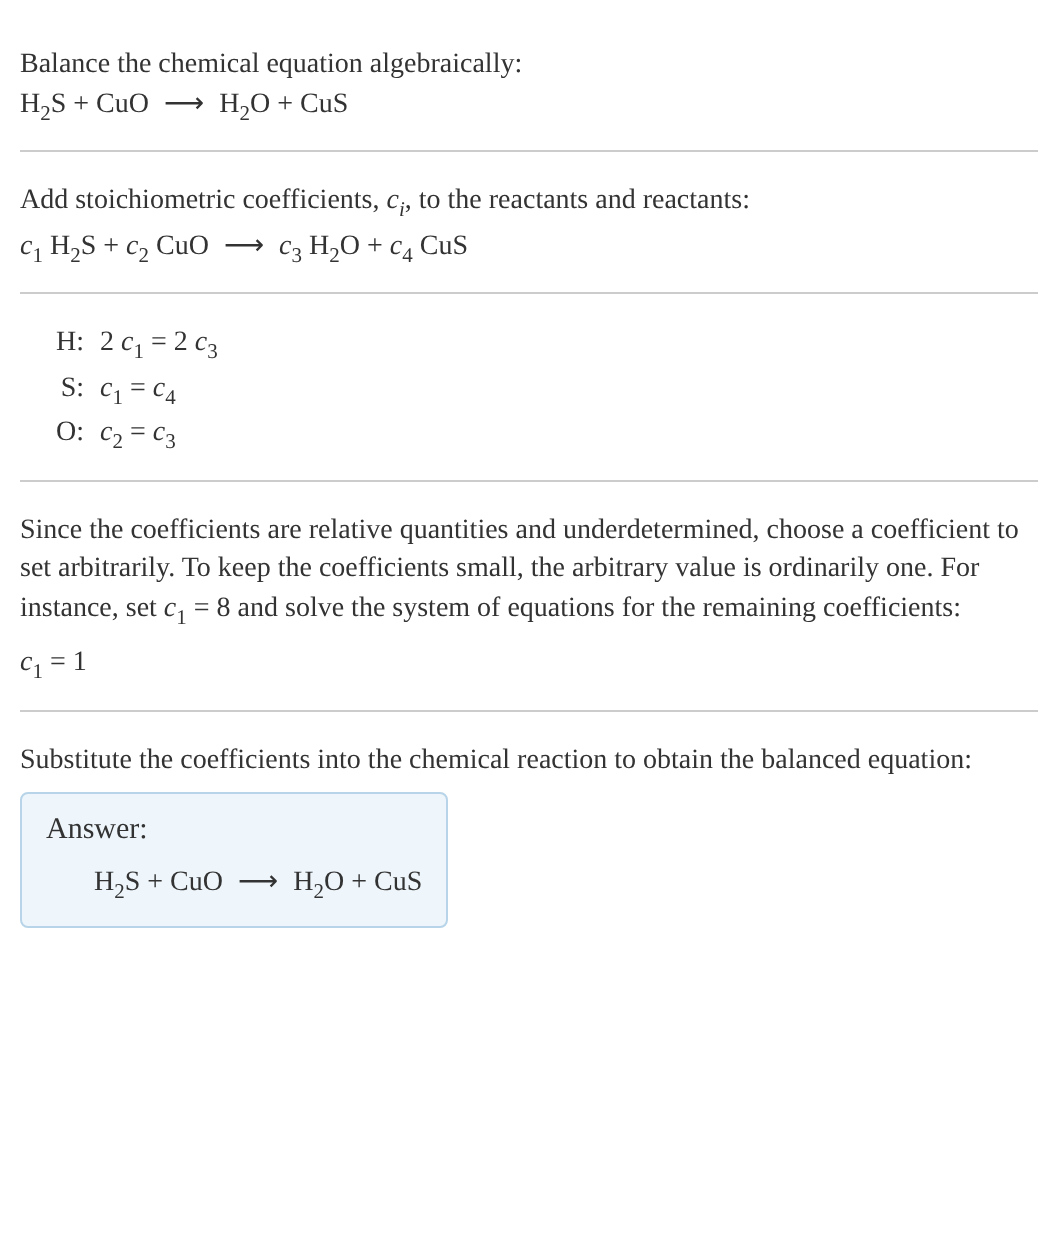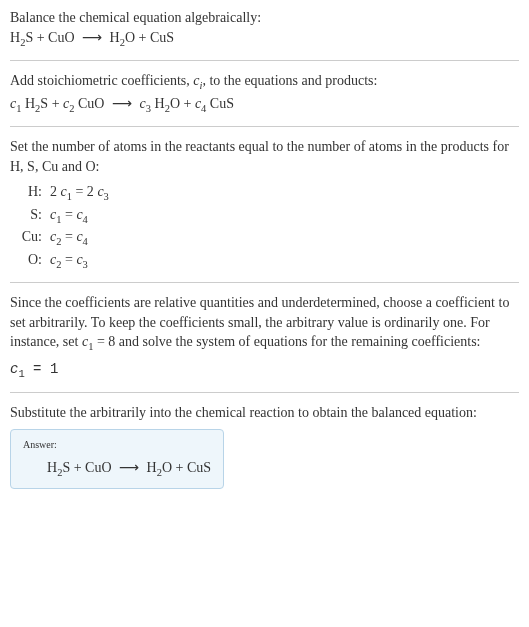--- a/index.html
+++ b/index.html
@@ -11,20 +11,21 @@
       font-family: Georgia, 'Times New Roman', serif;
       font-size: 14px;
       color: #333;
       background: #fff;
       width: 529px;
       padding: 8px 10px;
       line-height: 1.4;
     }
     .section {
       margin-bottom: 4px;
+      margin-top: 15px;
     }
     hr {
       border: none;
       border-top: 1px solid #ccc;
       margin: 10px 0;
     }
     .sub {
       vertical-align: sub;
       font-size: 0.75em;
     }
@@ -40,35 +41,34 @@
       display: flex;
       align-items: baseline;
     }
     .element-label {
       width: 28px;
       text-align: right;
       margin-right: 8px;
     }
     .coeff-list {
       margin-top: 4px;
-      font-family: Liberation Mono, monospace;
     }
     .coeff-list div {
       line-height: 1.5;
     }
     .answer-box {
       display: inline-block;
       background: #eef6fb;
       border: 1px solid #b8d4e8;
       border-radius: 4px;
       padding: 8px 12px;
       margin-top: 6px;
     }
     .answer-label {
-      font-size: 10px;
+      font-size: 15px;
       color: #333;
       margin-bottom: 6px;
     }
     .answer-content {
       padding-left: 24px;
     }
     .math-var {
       font-style: italic;
     }
   </style>
@@ -79,43 +79,38 @@
   <div>Balance the chemical equation algebraically:</div>
   <div>
     <span>H</span><span class="sub">2</span><span>S + CuO </span><span class="arrow">⟶</span><span> H</span><span class="sub">2</span><span>O + CuS</span>
   </div>
 </div>
 
 <hr>
 
 <div class="section">
   <div>
-    <span>Add stoichiometric coefficients, </span><span class="math-var">c</span><span class="sub math-var">i</span><span>, to the equations and products:</span>
+    <span>Add stoichiometric coefficients, </span><span class="math-var">c</span><span class="sub math-var">i</span><span>, to the reactants and reactants:</span>
   </div>
   <div>
     <span class="math-var">c</span><span class="sub">1</span><span> H</span><span class="sub">2</span><span>S + </span><span class="math-var">c</span><span class="sub">2</span><span> CuO </span><span class="arrow">⟶</span><span> </span><span class="math-var">c</span><span class="sub">3</span><span> H</span><span class="sub">2</span><span>O + </span><span class="math-var">c</span><span class="sub">4</span><span> CuS</span>
   </div>
 </div>
 
 <hr>
 
 <div class="section">
-  <div>Set the number of atoms in the reactants equal to the number of atoms in the products for H, S, Cu and O:</div>
   <div class="element-table">
     <div class="element-row">
       <span class="element-label">H:</span>
       <span><span>2 </span><span class="math-var">c</span><span class="sub">1</span><span> = 2 </span><span class="math-var">c</span><span class="sub">3</span></span>
     </div>
     <div class="element-row">
       <span class="element-label">S:</span>
       <span><span></span><span class="math-var">c</span><span class="sub">1</span><span> = </span><span class="math-var">c</span><span class="sub">4</span></span>
-    </div>
-    <div class="element-row">
-      <span class="element-label">Cu:</span>
-      <span><span></span><span class="math-var">c</span><span class="sub">2</span><span> = </span><span class="math-var">c</span><span class="sub">4</span></span>
     </div>
     <div class="element-row">
       <span class="element-label">O:</span>
       <span><span></span><span class="math-var">c</span><span class="sub">2</span><span> = </span><span class="math-var">c</span><span class="sub">3</span></span>
     </div>
   </div>
 </div>
 
 <hr>
 
@@ -124,20 +119,20 @@
     <span>Since the coefficients are relative quantities and underdetermined, choose a coefficient to set arbitrarily. To keep the coefficients small, the arbitrary value is ordinarily one. For instance, set </span><span class="math-var">c</span><span class="sub">1</span><span> = 8 and solve the system of equations for the remaining coefficients:</span>
   </div>
   <div class="coeff-list">
     <div><span class="math-var">c</span><span class="sub">1</span><span> = 1</span></div>
   </div>
 </div>
 
 <hr>
 
 <div class="section">
-  <div>Substitute the arbitrarily into the chemical reaction to obtain the balanced equation:</div>
+  <div>Substitute the coefficients into the chemical reaction to obtain the balanced equation:</div>
   <div class="answer-box">
     <div class="answer-label">Answer:</div>
     <div class="answer-content">
       <span>H</span><span class="sub">2</span><span>S + CuO </span><span class="arrow">⟶</span><span> H</span><span class="sub">2</span><span>O + CuS</span>
     </div>
   </div>
 </div>
 
 </body></html>

